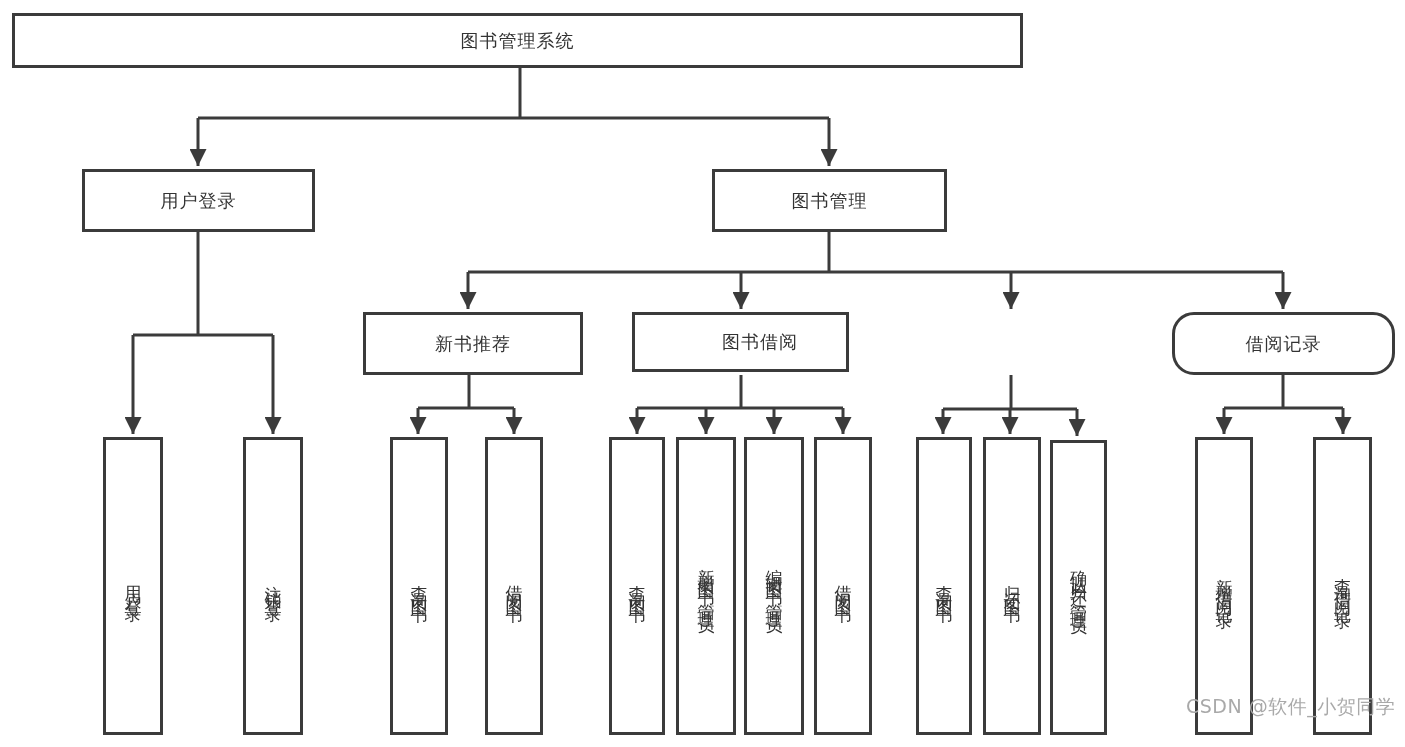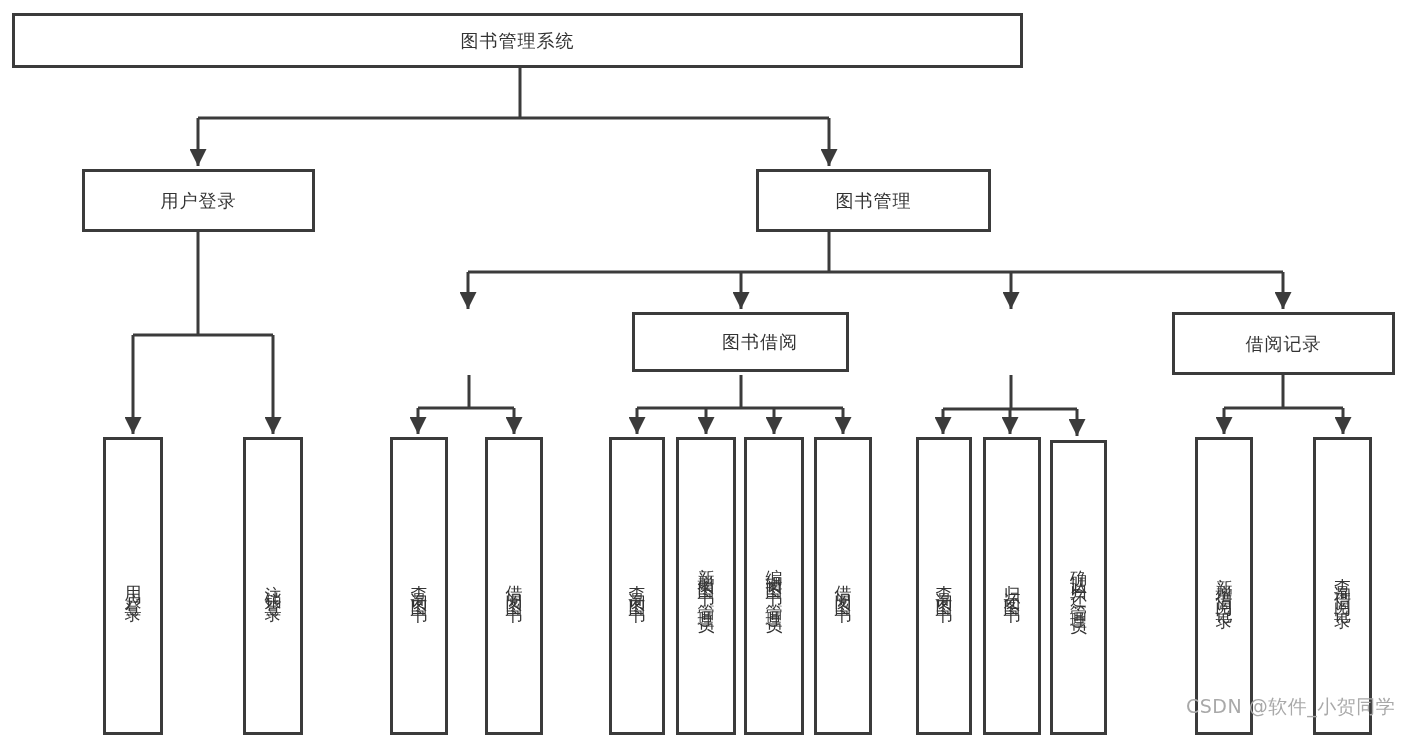--- a/index.html
+++ b/index.html
@@ -106,24 +106,25 @@
 
     <path class="line" d="M1283,375 V408"></path>
     <path class="line" d="M1224,408 H1343"></path>
     <path class="line" d="M1224,408 V434" marker-end="url(#arrow)"></path>
     <path class="line" d="M1343,408 V434" marker-end="url(#arrow)"></path>
   </svg>
 
   <div class="node" style="left:12px;top:13px;width:1011px;height:55px;">图书管理系统</div>
 
   <div class="node" style="left:82px;top:169px;width:233px;height:63px;">用户登录</div>
-  <div class="node" style="left:712px;top:169px;width:235px;height:63px;margin-left:44px;">图书管理</div>
+  <div class="node" style="left:712px;top:169px;width:235px;height:63px;">图书管理</div>
 
+  <div class="node" style="left:363px;top:312px;width:220px;height:63px;">新书推荐</div>
   <div class="node" style="left:632px;top:312px;width:217px;height:60px;padding-left:39px;">图书借阅</div>
-  <div class="node" style="left:1172px;top:312px;width:223px;height:63px;">借阅记录</div>
+  <div class="node" style="left:1172px;top:312px;width:223px;height:63px;border-radius:22px;">借阅记录</div>
 
   <div class="vnode" style="left:103px;top:437px;width:60px;height:298px;">
       <span>用户登录</span>
     </div>
   <div class="vnode" style="left:243px;top:437px;width:60px;height:298px;">
       <span>注销登录</span>
     </div>
 
   <div class="vnode" style="left:390px;top:437px;width:58px;height:298px;">
       <span>查询图书</span>

